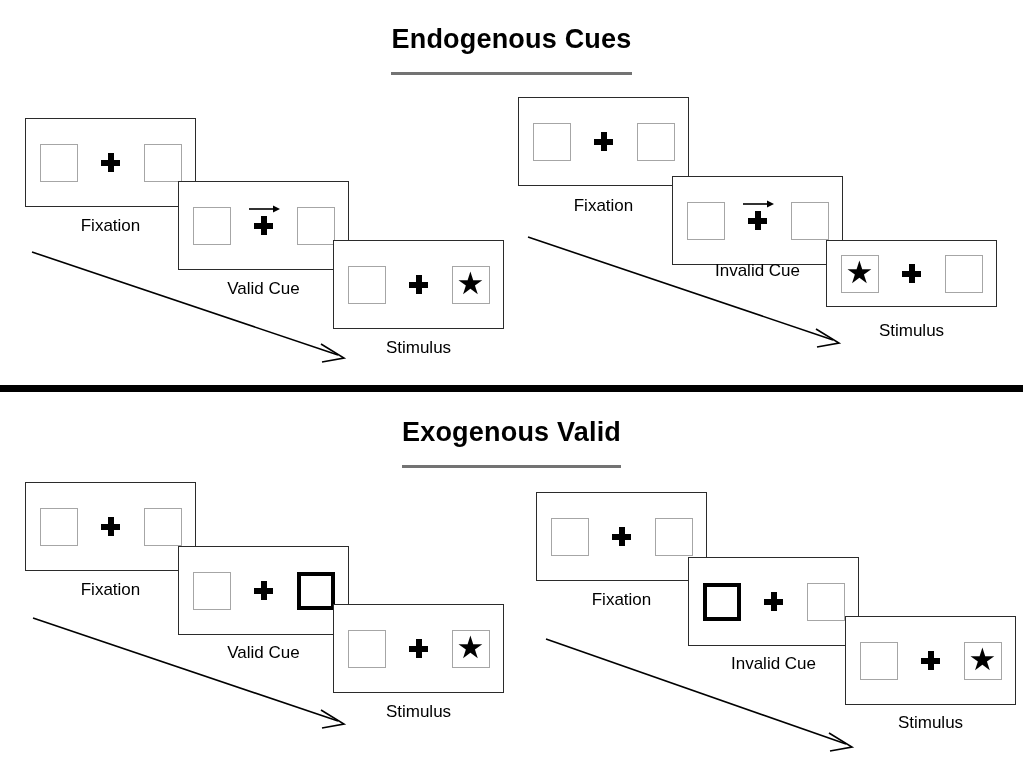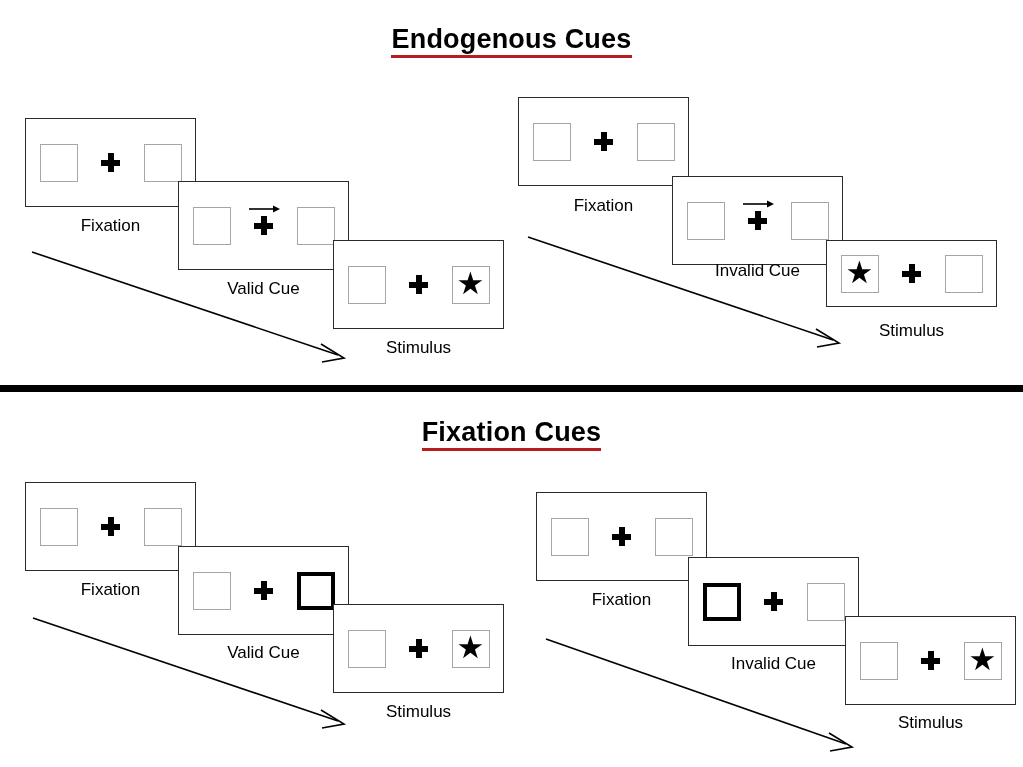--- a/index.html
+++ b/index.html
@@ -20,22 +20,22 @@
   .section-title {
     position: absolute;
     width: 100%;
     left: 0;
     text-align: center;
     font-size: 27px;
     font-weight: bold;
     letter-spacing: 0.2px;
   }
   .section-title span {
-    border-bottom: 3px solid #b91c1c;
-    padding-bottom: 1px;
+    border-bottom: 3px solid #737373;
+    padding-bottom: 18px;
   }
   #title-endogenous { top: 24px; }
   #title-exogenous  { top: 417px; }
 
   
   .divider {
     position: absolute;
     left: 0;
     width: 1023px;
     height: 7px;
@@ -233,21 +233,21 @@
 <div class="caption" style="left:826px; top:321px; width:171px;">Stimulus</div>
 
 <svg class="flow-arrow" style="left:520px; top:230px; width:330px; height:125px;" viewBox="0 0 330 125">
   <line x1="8" y1="7" x2="313" y2="110" stroke="#000" stroke-width="1.6"></line>
   <polyline points="296,99 319,113 297,117" fill="none" stroke="#000" stroke-width="1.6"></polyline>
 </svg>
 
 <div class="divider" id="main-divider"></div>
 
 <div class="section-title" id="title-exogenous">
-  <span>Fixation Cues</span>
+  <span>Exogenous Valid</span>
 </div>
 
 <div class="panel" id="exo-valid-fixation" style="left:25px; top:482px; width:171px; height:89px;">
   <div class="panel-inner">
     <div class="box"></div>
     <div class="fixation-wrap">
       <div class="plus"></div>
     </div>
     <div class="box"></div>
   </div>

